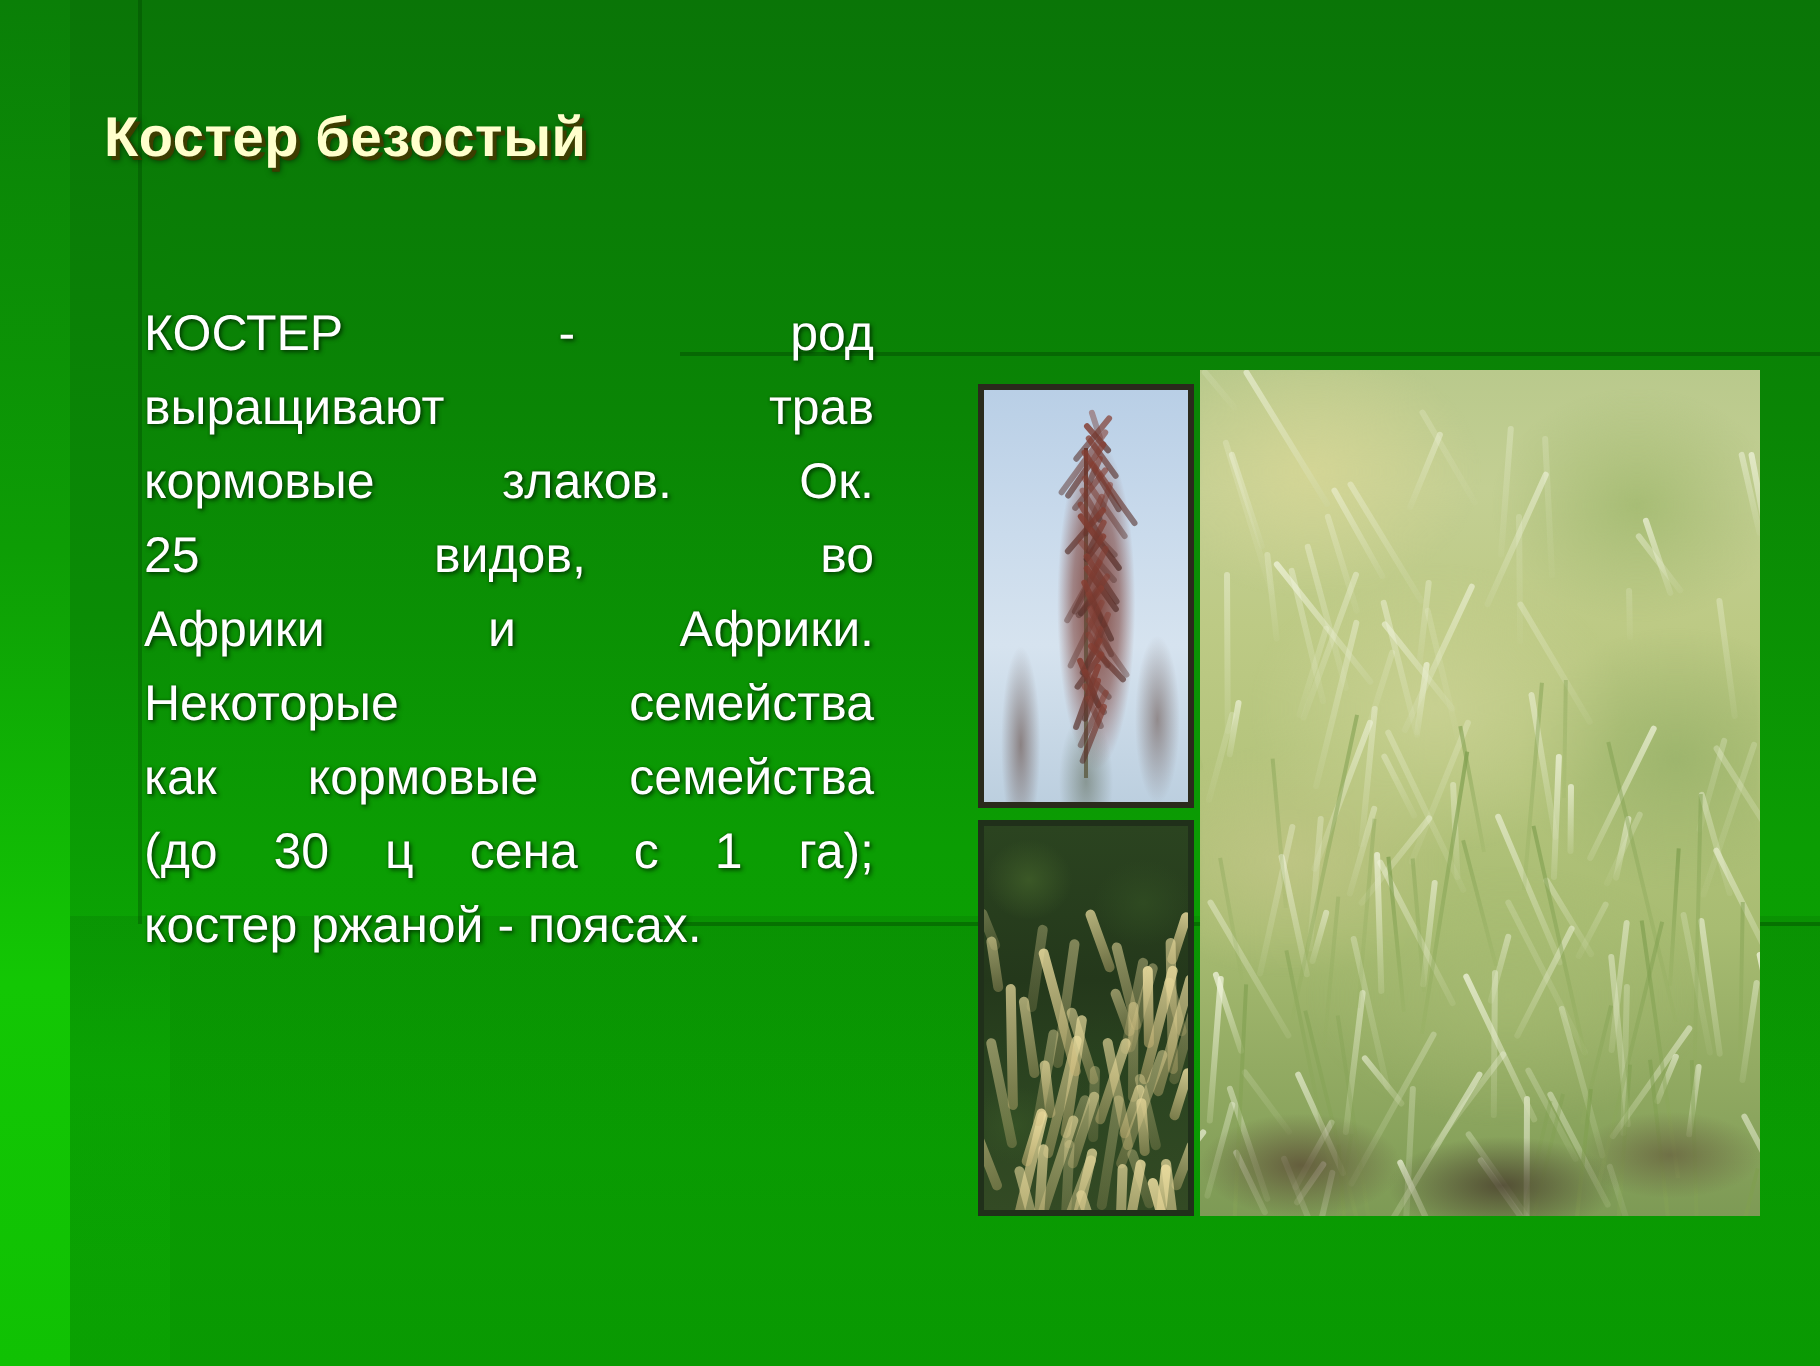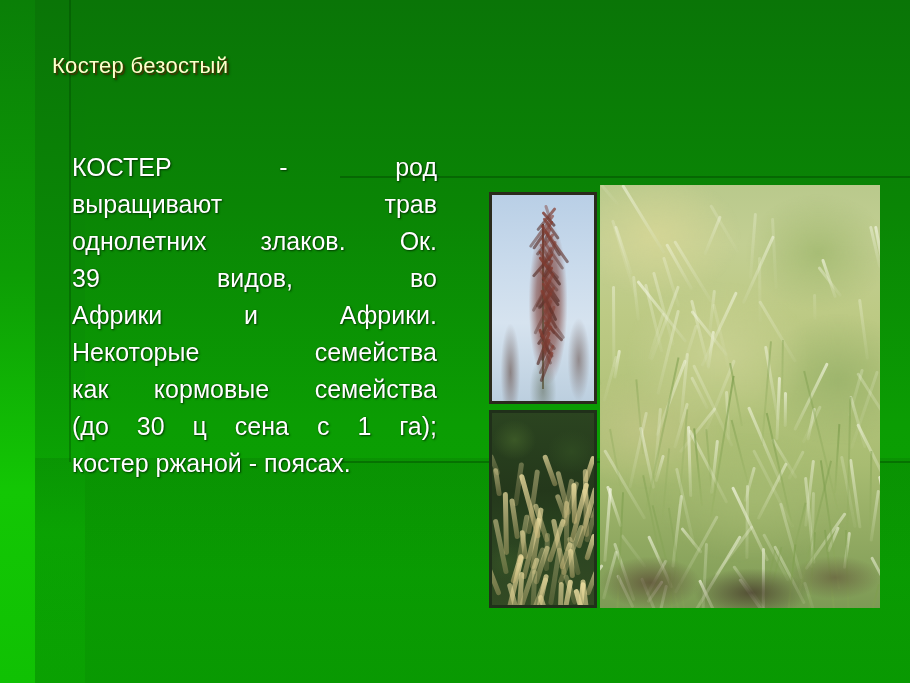--- a/index.html
+++ b/index.html
@@ -54,21 +54,21 @@
   }
   .flat-right{
     position:absolute; left:85px; top:0; width:825px; height:683px;
     background:linear-gradient(to bottom,
         #0a7507 0%, #0a8505 30%, #0b9d03 62%, #0aa302 84%, #099d02 100%);
   }
 
   
   .title{
     position:absolute; left:52px; top:53px;
-    font-size:22px; font-weight:normal;
+    font-size:28px; font-weight:bold;
     color:#ffffcc;
     letter-spacing:.3px;
     text-shadow:2px 2px 0 #3d3d00, 2px 2px 3px rgba(0,0,0,.65);
     white-space:nowrap;
   }
 
   
   .body-text{
     position:absolute;
     left:72px; top:149px;
@@ -186,22 +186,22 @@
   <div class="panel-lower"></div>
   <div class="vline"></div>
   <div class="hline-top"></div>
   <div class="hline-mid"></div>
 
   <div class="title">Костер безостый</div>
 
   <div class="body-text">
     <span class="ln">КОСТЕР - род</span>
     <span class="ln">выращивают трав</span>
-    <span class="ln">однолетних злаков. Ок.</span>
-    <span class="ln">39 видов, во</span>
+    <span class="ln">кормовые злаков. Ок.</span>
+    <span class="ln">25 видов, во</span>
     <span class="ln">Африки и Африки.</span>
     <span class="ln">Некоторые семейства</span>
     <span class="ln">как кормовые семейства</span>
     <span class="ln">(до 30 ц сена с 1 га);</span>
     <span class="ln last">костер ржаной - поясах.</span>
   </div>
 
   <div class="photo photo-top">
     <div class="sky-haze"></div>
     <div class="stalk"></div>

